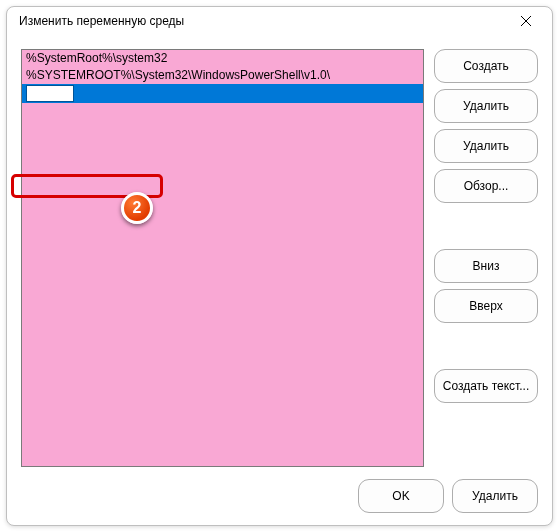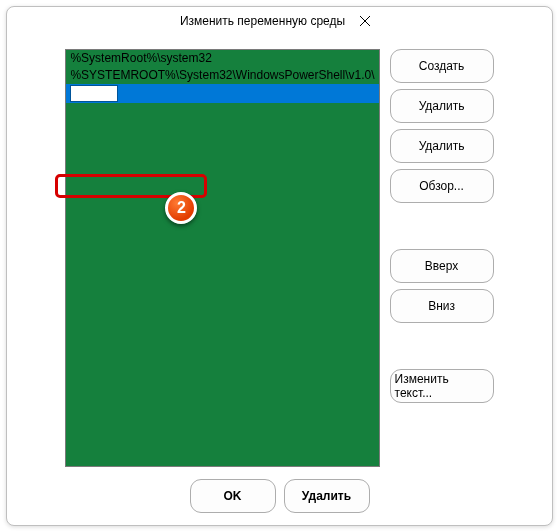--- a/index.html
+++ b/index.html
@@ -16,21 +16,20 @@
   .window {
     width: 547px;
     height: 520px;
     border: 1px solid #bfbfbf;
     border-radius: 8px;
     background: #fff;
     box-shadow: 0 1px 4px rgba(0,0,0,0.15);
     display: flex;
     flex-direction: column;
     overflow: hidden;
-    align-items: center;
   }
   .titlebar {
     height: 32px;
     display: flex;
     align-items: center;
     justify-content: space-between;
     padding: 0 6px 0 12px;
     border-top-left-radius: 8px;
     border-top-right-radius: 8px;
   }
@@ -52,21 +51,21 @@
     flex: 1;
     display: flex;
     padding: 14px 14px 0 14px;
     gap: 10px;
     position: relative;
   }
   .listbox {
     flex: 1;
     border: 1px solid #7a7a7a;
     height: 418px;
-    background: #15803d;
+    background: #f9a8d4;
     position: relative;
     overflow: hidden;
   }
   .list-item {
     height: 17px;
     line-height: 17px;
     padding: 0 4px;
     white-space: nowrap;
     overflow: hidden;
     font-size: 12px;
@@ -106,21 +105,20 @@
     align-items: center;
     justify-content: center;
     padding: 16px 4px;
   }
   .spacer-lg { height: 34px; }
   .footer {
     display: flex;
     justify-content: flex-end;
     gap: 8px;
     padding: 12px 14px 14px 14px;
-    font-weight: bold;
   }
   .footer .btn { width: 86px; }
 
   
   .annotation {
     position: absolute;
     left: 4px;
     top: 139px;
     pointer-events: none;
     z-index: 50;
@@ -176,24 +174,24 @@
         <input class="edit-input" type="text" value="" style="">
       </div>
     </div>
 
     <div class="button-col">
       <div class="btn">Создать</div>
       <div class="btn">Удалить</div>
       <div class="btn">Удалить</div>
       <div class="btn">Обзор...</div>
       <div class="spacer-lg"></div>
+      <div class="btn">Вниз</div>
       <div class="btn">Вверх</div>
-      <div class="btn">Вниз</div>
       <div class="spacer-lg"></div>
-      <div class="btn">Изменить текст...</div>
+      <div class="btn">Создать текст...</div>
     </div>
 
     <div class="annotation">
       <div class="anno-box"></div>
       <div class="anno-badge">2</div>
     </div>
 
   </div>
 
   <div class="footer">

